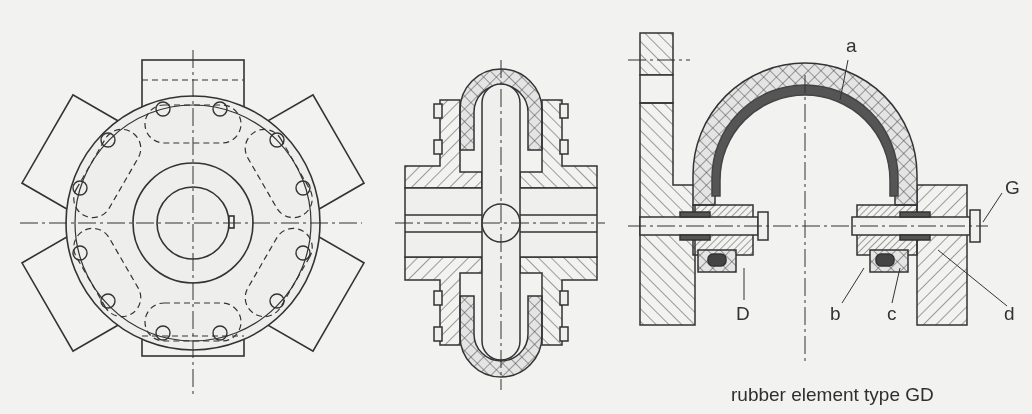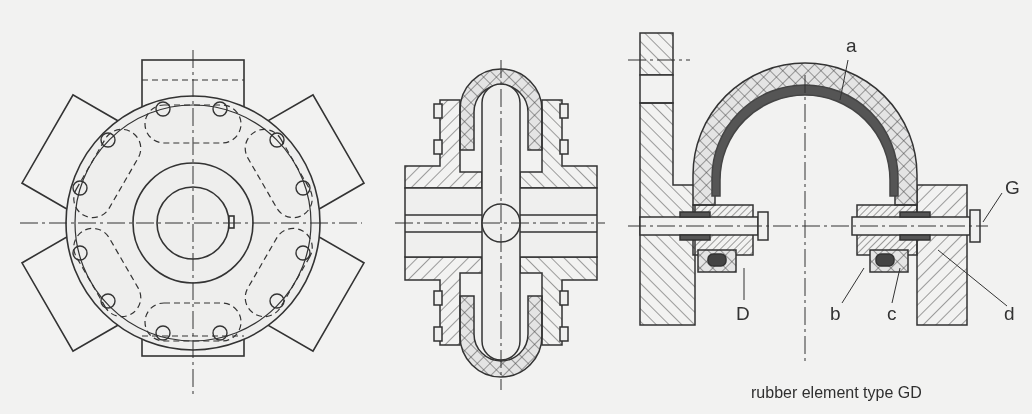--- a/index.html
+++ b/index.html
@@ -8,22 +8,22 @@
     background: #f2f2f1;
     font-family: "Liberation Sans", sans-serif;
     position: relative;
   }
   #drawing { position: absolute; left: 0; top: 0; width: 1032px; height: 414px; }
   .lbl {
     position: absolute; font-family: "Liberation Sans", sans-serif;
     font-size: 19px; color: #333; line-height: 1;
   }
   .caption {
-    position: absolute; left: 751px; top: 384px;
-    font-family: "Liberation Sans", sans-serif; font-size: 16px; color: #2f2f2f;
+    position: absolute; left: 731px; top: 384px;
+    font-family: "Liberation Sans", sans-serif; font-size: 19px; color: #2f2f2f;
     white-space: nowrap;
   }
 </style>
 </head>
 <body>
 
 <svg id="drawing" viewBox="0 0 1032 414" xmlns="http://www.w3.org/2000/svg">
   <defs>
     <pattern id="hatch" width="9" height="9" patternUnits="userSpaceOnUse" patternTransform="rotate(45)">
       <line x1="0" y1="0" x2="0" y2="9" stroke="#444" stroke-width="1"></line>

